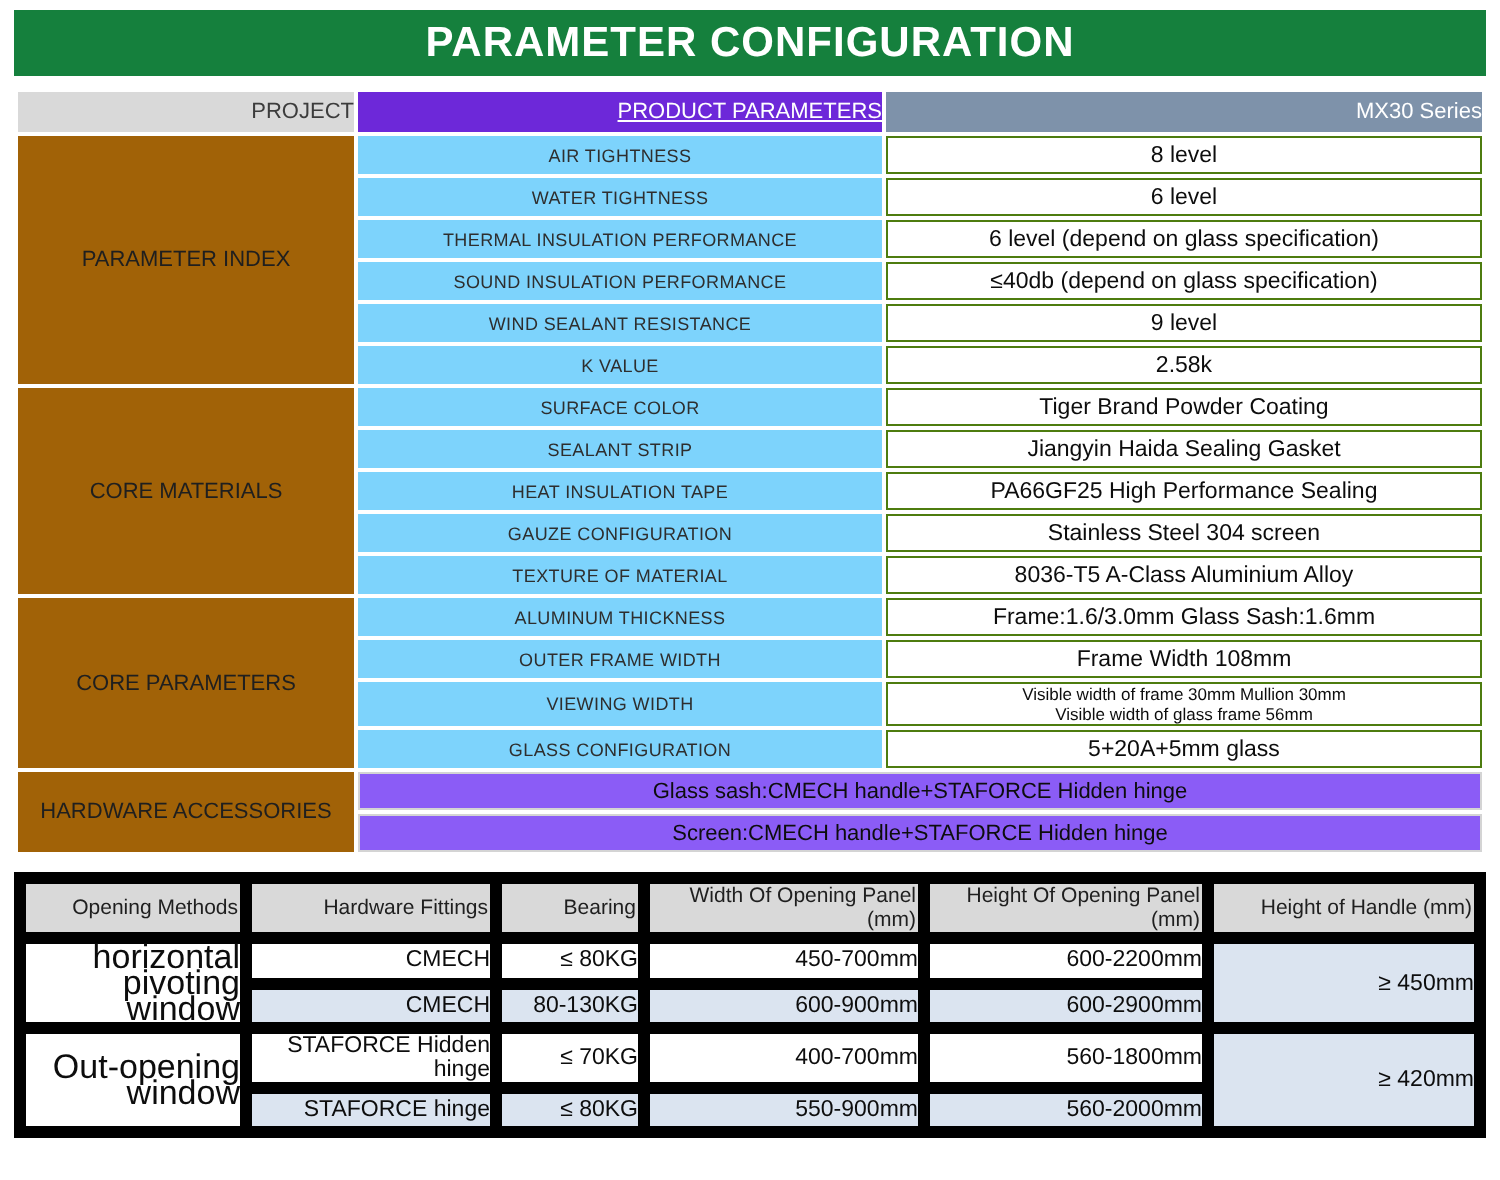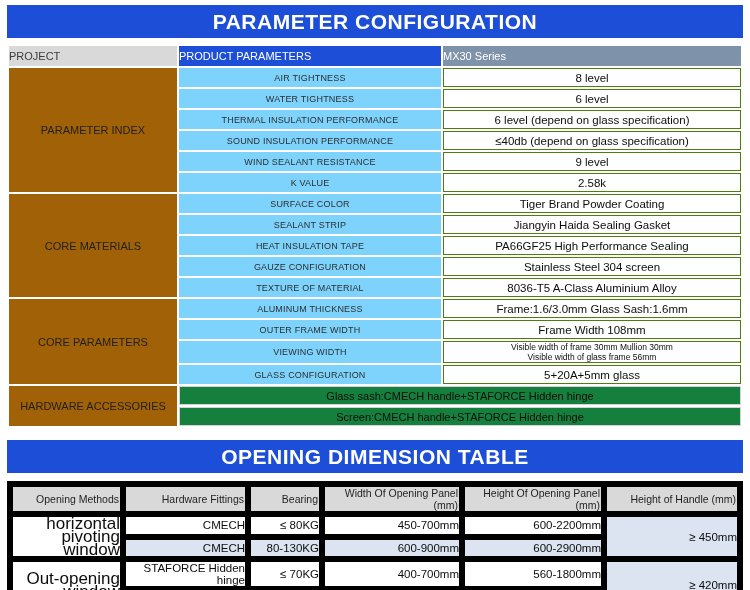--- a/index.html
+++ b/index.html
@@ -1,33 +1,33 @@
 <!DOCTYPE html>
 <html><head>
 <meta charset="utf-8">
 <style>
   *{margin:0;padding:0;box-sizing:border-box;}
   html,body{background:#ffffff;}
   body{width:750px;height:590px;font-family:"Liberation Sans","DejaVu Sans",sans-serif;color:#111;overflow:hidden;}
   .page{padding:5px 7px 0;}
-  .banner{background:#1d4ed8;color:#ffffff;font-weight:bold;font-size:21px;letter-spacing:0.5px;text-align:center;height:33px;line-height:33px;}
+  .banner{background:#15803d;color:#ffffff;font-weight:bold;font-size:21px;letter-spacing:0.5px;text-align:center;height:33px;line-height:33px;}
   .banner.second{margin-top:12px;}
   table{width:100%;table-layout:fixed;}
   
   .params{border-collapse:separate;border-spacing:2px;margin-top:6px;}
-  .params th{height:20px;font-weight:normal;font-size:11px;text-align:left;vertical-align:middle;}
+  .params th{height:20px;font-weight:normal;font-size:11px;text-align:right;vertical-align:middle;}
   .params td{height:19px;text-align:center;vertical-align:middle;}
   .h-project{background:#d9d9d9;color:#3c3c3c;}
-  .h-params{background:#1d4ed8;color:#ffffff;}
+  .h-params{background:#6d28d9;color:#ffffff;text-decoration:underline;}
   .h-series{background:#7e92aa;color:#ffffff;font-size:11.5px;}
   .group{background:#a16207;font-size:11px;color:#1f1f1f;}
   .pname{background:#7dd3fc;font-size:9px;color:#2e2e2e;letter-spacing:0.2px;}
   .pvalue{background:#ffffff;border:1px solid #4d7c0f;font-size:11.5px;color:#0d0d0d;}
   .pvalue .line-small{display:block;font-size:8.5px;line-height:10px;}
-  .hw{background:#15803d;border:1px solid #d4d4d4;font-size:11px;color:#0d0d0d;}
+  .hw{background:#8b5cf6;border:1px solid #d4d4d4;font-size:11px;color:#0d0d0d;}
   
   .opening{border-collapse:collapse;margin-top:8px;}
   .opening th,.opening td{border:6px solid #000000;height:22px;text-align:right;vertical-align:middle;}
   .opening th{background:#d9d9d9;font-size:10.5px;font-weight:normal;color:#1f1f1f;padding:0 1px;}
   .opening td{font-size:11.5px;background:#ffffff;color:#0d0d0d;}
   .opening tr.alt td{background:#dbe4f0;}
   .opening td.handle{background:#dbe4f0;}
   .opening td.method{background:#ffffff;font-size:17px;}
   .method .mline{display:block;line-height:13px;}
 </style>
@@ -123,21 +123,20 @@
       <tr>
         <td class="group" rowspan="2">HARDWARE ACCESSORIES</td>
         <td class="hw" colspan="2">Glass sash:CMECH handle+STAFORCE Hidden hinge</td>
       </tr>
       <tr>
         <td class="hw" colspan="2">Screen:CMECH handle+STAFORCE Hidden hinge</td>
       </tr>
     </tbody>
   </table>
 
-  <div class="banner second">OPENING DIMENSION TABLE</div>
 
   <table class="opening">
     <colgroup>
       <col style="width:113px">
         <col style="width:125px">
         <col style="width:74px">
       <col style="width:140px">
         <col style="width:142px">
         <col>
     </colgroup>

